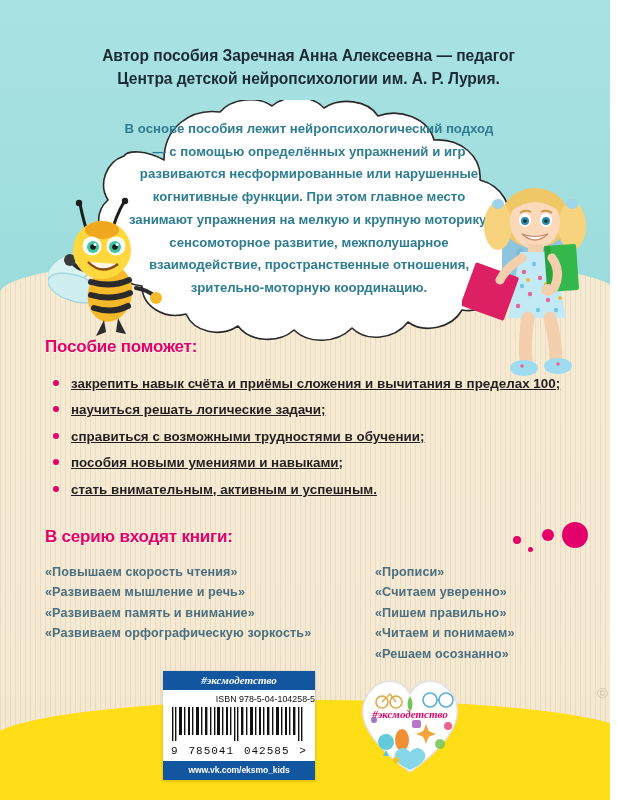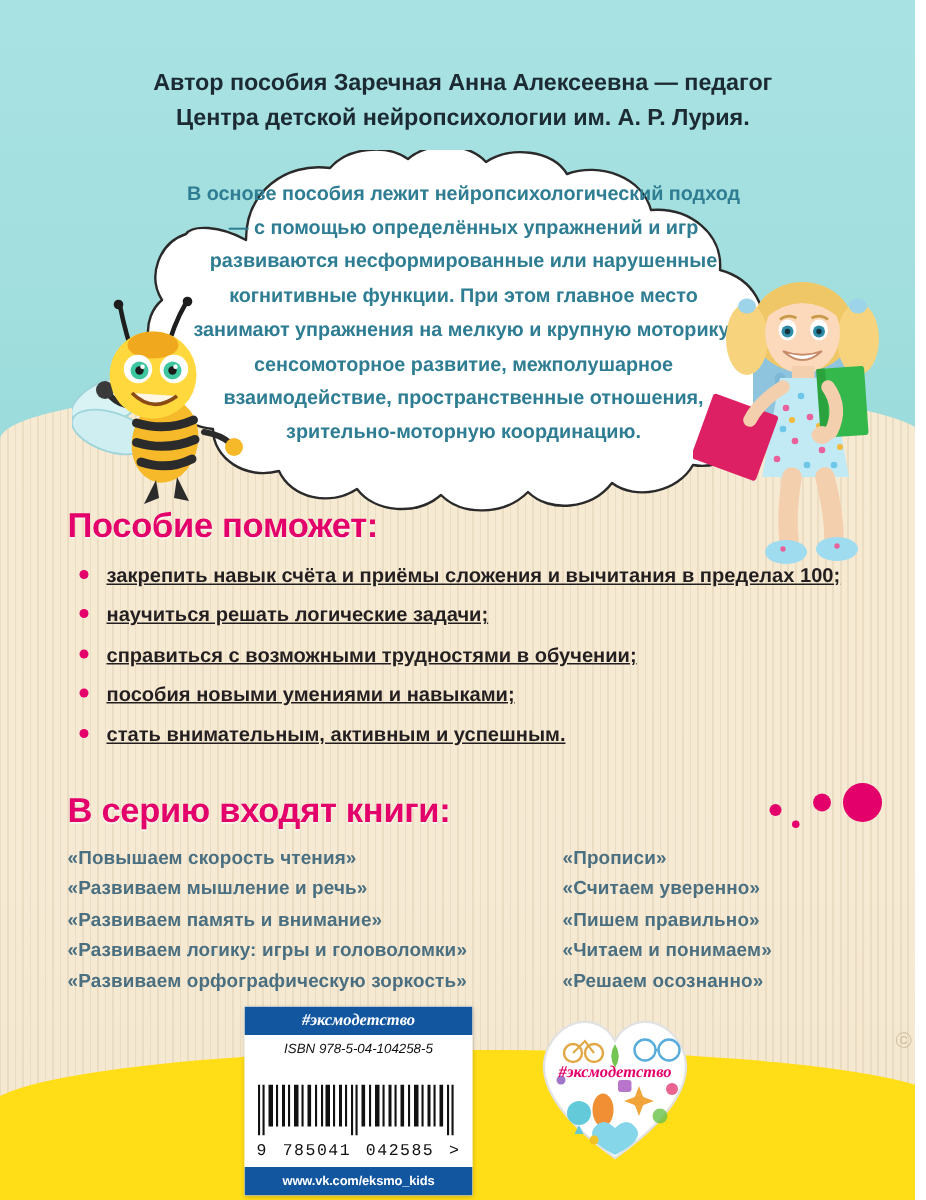--- a/index.html
+++ b/index.html
@@ -94,21 +94,21 @@
   
   .bee { position: absolute; left: 48px; top: 196px; width: 122px; height: 146px; z-index: 6; }
   
   .girl { position: absolute; left: 462px; top: 186px; width: 152px; height: 196px; z-index: 6; }
 
   
   .sec-title {
     position: absolute;
     color: #e4006a;
     font-weight: bold;
-    font-size: 23px;
+    font-size: 17px;
     letter-spacing: -0.2px;
     z-index: 5;
     text-shadow: 0 1px 0 rgba(255,255,255,0.55);
   }
   #title-posobie { left: 45px; top: 337px; }
   #title-seria   { left: 45px; top: 527px; }
 
   
   .bullets {
     position: absolute;
@@ -176,26 +176,25 @@
   .bc-header, .bc-footer {
     background: #1256a0;
     color: #ffffff;
     text-align: center;
     font-weight: bold;
   }
   .bc-header { font-size: 11px; padding: 3px 0 4px; font-style: italic; font-family: "Liberation Serif", serif; }
   .bc-footer { font-size: 8.6px; padding: 4px 0 5px; letter-spacing: -0.1px; }
   .bc-body { background: #ffffff; padding: 4px 0 2px; }
   .bc-isbn {
-    text-align: center;
+    text-align: right;
     font-size: 8.9px;
     color: #111;
     font-family: "Liberation Sans", sans-serif;
-    margin-bottom: 19px;
-    font-style: italic;
+    margin-bottom: 3px;
   }
   .bc-bars { height: 34px; margin: 0 9px; }
   .bc-digits {
     display: flex;
     justify-content: space-between;
     margin: 0 8px 2px;
     font-family: "Liberation Mono", monospace;
     font-size: 11px;
     color: #111;
     letter-spacing: 1px;
@@ -371,21 +370,20 @@
     <span class="dot d4"></span>
   </div>
 
   <div class="sec-title" id="title-seria">В серию входят книги:</div>
 
   <div class="series">
     <div class="series-col left">
       <div class="book-item">«Повышаем скорость чтения»</div>
       <div class="book-item">«Развиваем мышление и речь»</div>
       <div class="book-item">«Развиваем память и внимание»</div>
-      <div class="book-item">«Развиваем логику: игры и головоломки»</div>
       <div class="book-item">«Развиваем орфографическую зоркость»</div>
     </div>
     <div class="series-col right">
       <div class="book-item">«Прописи»</div>
       <div class="book-item">«Считаем уверенно»</div>
       <div class="book-item">«Пишем правильно»</div>
       <div class="book-item">«Читаем и понимаем»</div>
       <div class="book-item">«Решаем осознанно»</div>
     </div>
   </div>

